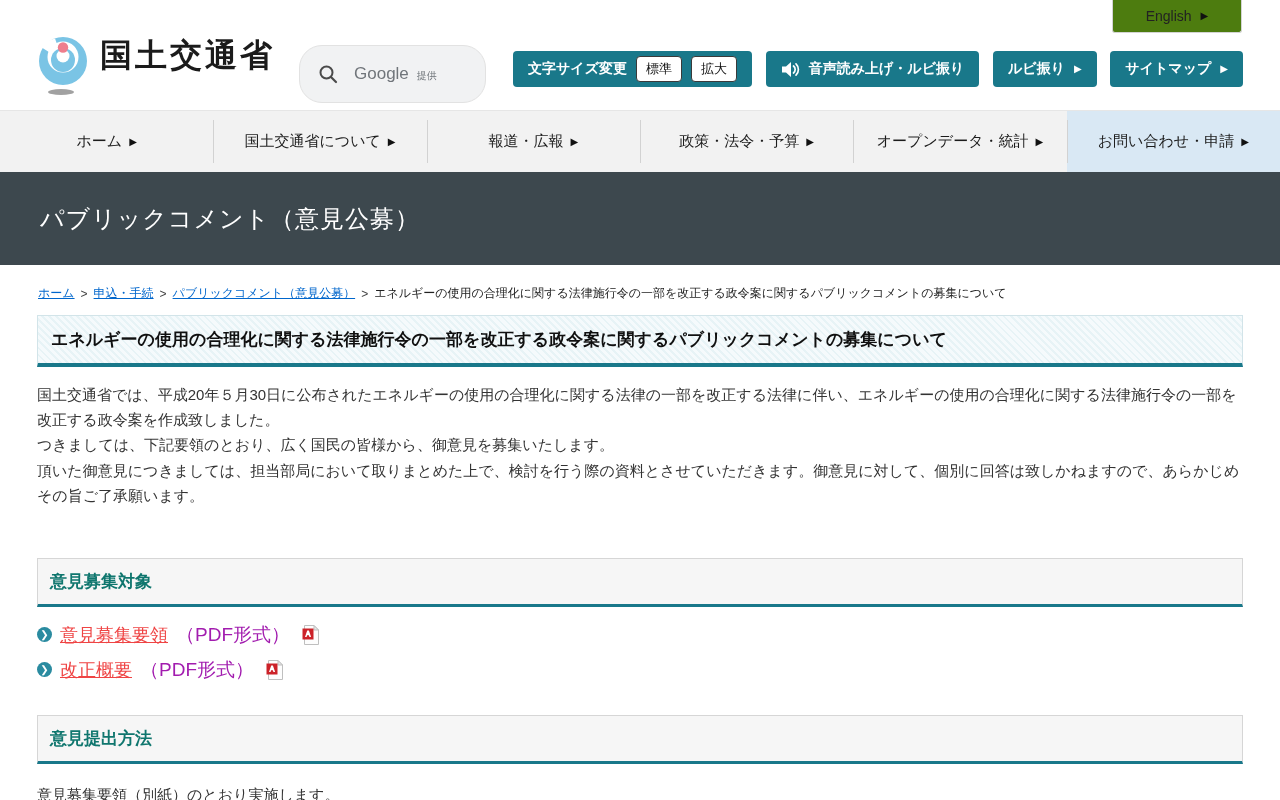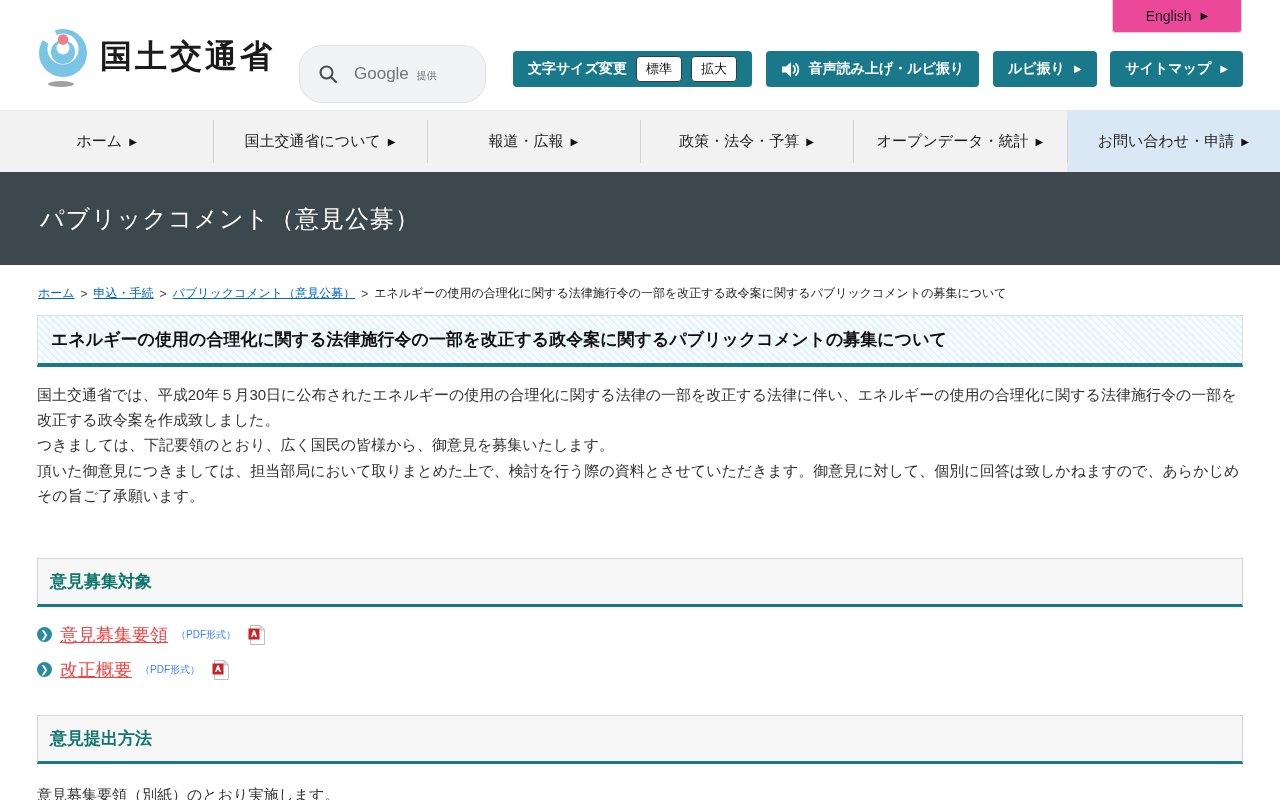--- a/index.html
+++ b/index.html
@@ -1,29 +1,29 @@
 <!DOCTYPE html>
 <html lang="ja"><head>
 <meta charset="utf-8">
 <style>
   * { margin:0; padding:0; box-sizing:border-box; }
   html,body { width:1280px; height:800px; overflow:hidden; background:#fff;
     font-family:"Liberation Sans","DejaVu Sans",sans-serif; color:#222; }
 
   
   .header { position:relative; height:110px; background:#fff; }
-  .logo { position:absolute; left:38px; top:26px; display:flex; align-items:center; gap:12px; cursor:pointer; }
+  .logo { position:absolute; left:38px; top:34px; display:flex; align-items:flex-start; gap:12px; cursor:pointer; }
   .logo-text { font-size:32px; font-weight:bold; color:#1b1b1b; letter-spacing:3px; }
   .search-pill { position:absolute; left:299px; top:45px; width:187px; height:58px;
     background:#f1f2f3; border:1px solid #e2e2e2; border-radius:23px;
     display:flex; align-items:center; padding:0 18px; gap:16px; cursor:text; }
   .search-engine { color:#70757a; font-size:17px; }
   .search-provided { color:#70757a; font-size:10px; margin-left:-8px; padding-top:3px; }
   .english-btn { position:absolute; right:38px; top:0; width:130px; height:33px;
-    background:#ec4899; border:1px solid #d4d4d4; border-top:none; border-radius:0 0 3px 3px;
+    background:#4d7c0f; border:1px solid #d4d4d4; border-top:none; border-radius:0 0 3px 3px;
     display:flex; align-items:center; justify-content:center; gap:9px; font-size:14px; color:#222; cursor:pointer; }
   .hdr-buttons { position:absolute; left:513px; right:37px; top:51px; height:36px;
     display:flex; justify-content:space-between; }
   .teal-btn { background:#19788a; color:#fff; border-radius:4px; height:36px;
     display:flex; align-items:center; justify-content:center; gap:9px;
     font-size:14px; font-weight:bold; padding:0 15px; cursor:pointer; white-space:nowrap; }
   .white-btn { background:#fff; color:#111; border:1px solid #3a3a3a; border-radius:4px;
     font-size:13px; font-weight:normal; padding:3px 9px; cursor:pointer; }
   .arr { font-size:10px; line-height:1; }
   .arr-dark { font-size:10px; color:#111; line-height:1; }
@@ -55,21 +55,21 @@
   .section-head { margin-top:50px; padding:11px 12px; font-size:17px; font-weight:bold; color:#0f766e;
     background:#f6f6f6; border:1px solid #d6d6d6; border-bottom:3px solid #19788a; }
   .section-head.second { margin-top:34px; }
 
   .pdf-list { list-style:none; margin-top:17px; }
   .pdf-row { display:flex; align-items:center; gap:8px; margin-bottom:13px; height:22px; }
   .bullet { width:15px; height:15px; border-radius:50%; background:#2a8ba0; color:#fff;
     display:flex; align-items:center; justify-content:center; font-size:10px; font-weight:bold;
     line-height:1; flex:0 0 15px; }
   .pdf-link { color:#ef4444; text-decoration:underline; font-size:18px; cursor:pointer;font-family:Liberation Serif, serif; }
-  .pdf-suffix { font-size:10px; color:#3b82f6; }
+  .pdf-suffix { font-size:19px; color:#a21caf; }
   .pdf-icon { margin-left:4px; cursor:pointer; }
 
   .method-text { margin-top:18px; font-size:15px; line-height:1.68; color:#333; }
 </style>
 </head>
 <body>
 
 <header class="header">
   <div class="logo">
     <svg width="50" height="62" viewBox="0 0 50 62">

